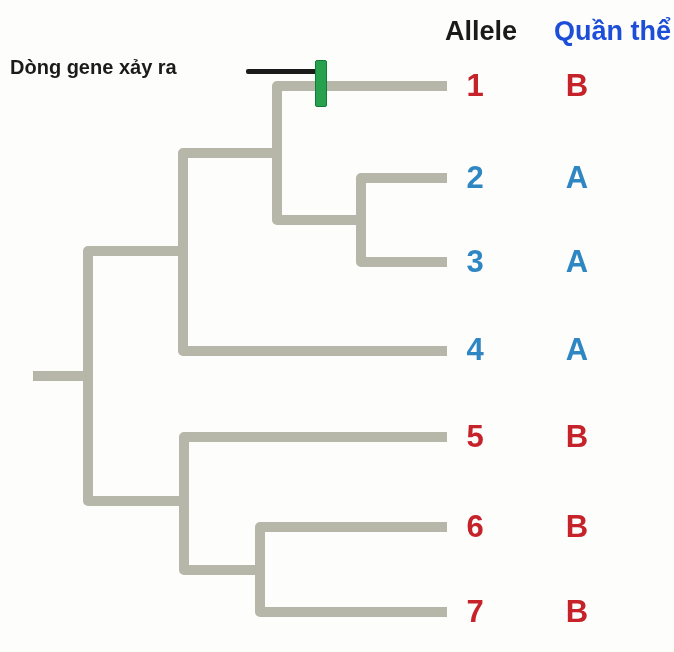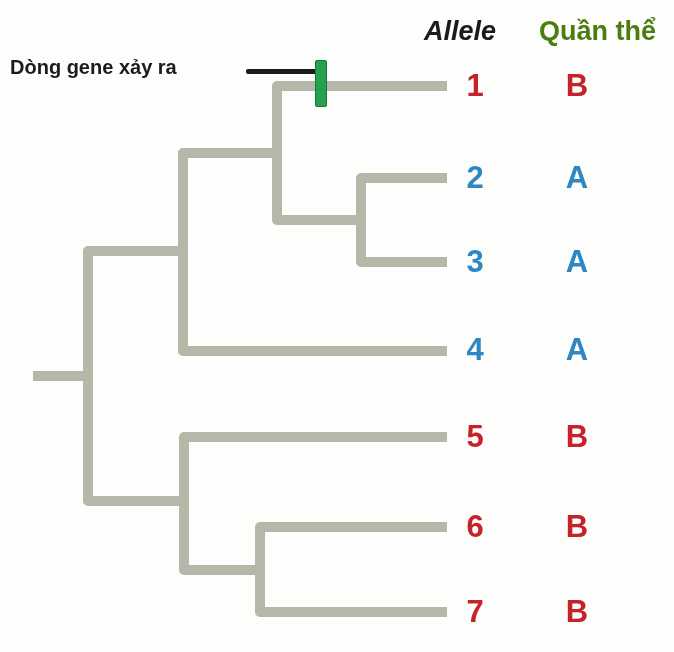--- a/index.html
+++ b/index.html
@@ -17,21 +17,21 @@
   }
   .hdr {
     position: absolute;
     top: 17px;
     font-weight: bold;
     font-size: 27px;
     line-height: 1.1;
     color: #1b1b1b;
     white-space: nowrap;
   }
-  .hdr-allele { left: 424px; font-style: italic; }
+  .hdr-allele { left: 445px; }
   .hdr-pop { left: 539px; }
   .gene-flow-label {
     position: absolute;
     left: 10px;
     top: 57px;
     font-weight: bold;
     font-size: 20px;
     line-height: 1.05;
     color: #1b1b1b;
     white-space: nowrap;
@@ -82,21 +82,21 @@
     </svg>
 
   <div class="pointer-line" style="background: rgb(27, 27, 27);"></div>
 
   <div class="gene-flow-marker" style="background: rgb(39, 161, 77);"></div>
 
   <div class="gene-flow-label" style="color: rgb(27, 27, 27);">Dòng gene xảy ra</div>
 
   <div class="hdr hdr-allele" style="color: rgb(27, 27, 27);">Allele</div>
 
-  <div class="hdr hdr-pop" style="color: #4d7c0f;">Quần thể</div>
+  <div class="hdr hdr-pop" style="color: #1d4ed8; margin-left: 15px;">Quần thể</div>
 
   <div class="allele-num" style="color: rgb(197, 34, 42); top: 86px;">1</div>
   <div class="pop-letter" style="color: rgb(197, 34, 42); top: 86px;">B</div>
 
   <div class="allele-num" style="color: rgb(46, 134, 195); top: 178px;">2</div>
   <div class="pop-letter" style="color: rgb(46, 134, 195); top: 178px;">A</div>
 
   <div class="allele-num" style="color: rgb(46, 134, 195); top: 262px;">3</div>
   <div class="pop-letter" style="color: rgb(46, 134, 195); top: 262px;">A</div>
 

